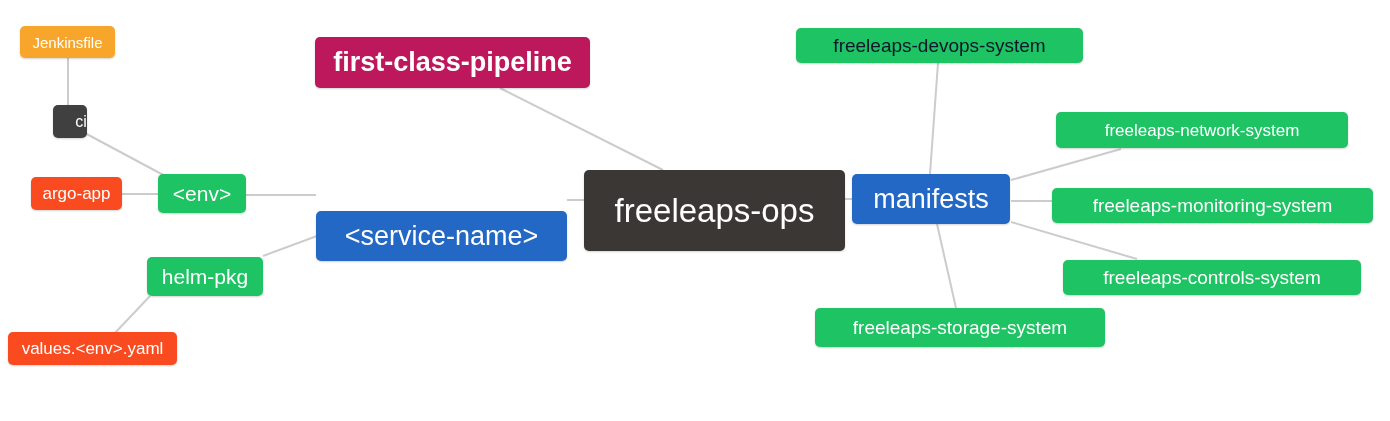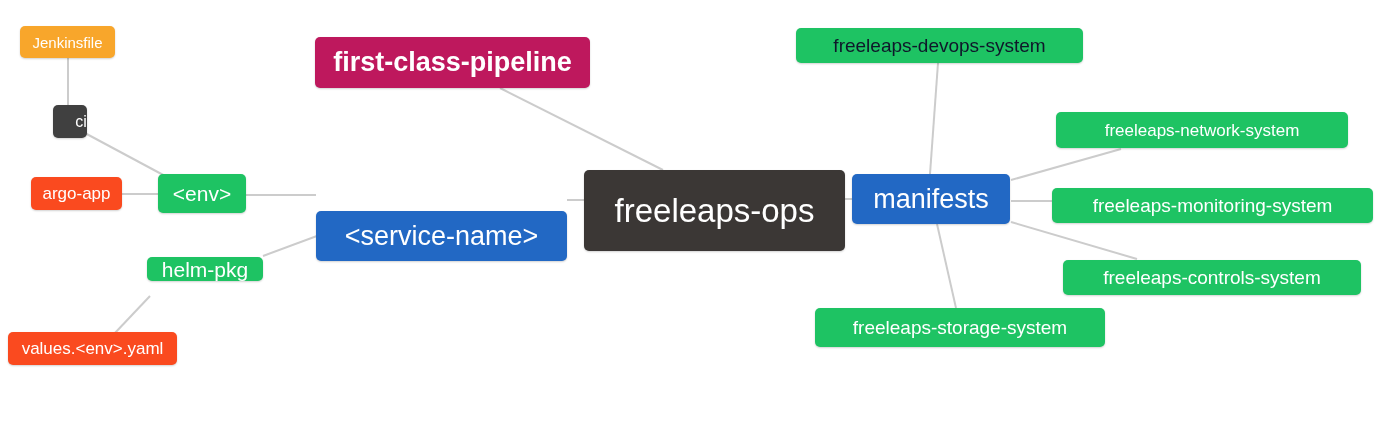--- a/index.html
+++ b/index.html
@@ -56,21 +56,21 @@
       <line x1="1011" y1="180" x2="1121" y2="149" stroke="#CCCCCC" stroke-width="2"></line>
       <line x1="1011" y1="201" x2="1052" y2="201" stroke="#CCCCCC" stroke-width="2"></line>
       <line x1="1011" y1="222" x2="1137" y2="259" stroke="#CCCCCC" stroke-width="2"></line>
       <line x1="937" y1="224" x2="956" y2="308" stroke="#CCCCCC" stroke-width="2"></line>
     </svg>
 
 <div class="mm-node" style="left: 20px; top: 26px; width: 95px; height: 32px; font-size: 15px; background: rgb(248, 166, 43); color: rgb(255, 255, 255);">Jenkinsfile</div>
     <div class="mm-node" style="left: 53px; top: 105px; width: 31px; height: 33px; font-size: 16px; background: #404040; color: rgb(255, 255, 255); padding-left: 28px;">ci</div>
     <div class="mm-node" style="left: 31px; top: 177px; width: 91px; height: 33px; font-size: 17px; background: rgb(250, 74, 31); color: rgb(255, 255, 255);">argo-app</div>
     <div class="mm-node" style="left: 158px; top: 174px; width: 88px; height: 39px; font-size: 21px; background: rgb(30, 195, 99); color: rgb(255, 255, 255);">&lt;env&gt;</div>
-    <div class="mm-node" style="left: 147px; top: 257px; width: 116px; height: 24px; font-size: 21px; background: rgb(30, 195, 99); color: rgb(255, 255, 255);">helm-pkg</div>
+    <div class="mm-node" style="left: 147px; top: 257px; width: 116px; height: 39px; font-size: 21px; background: rgb(30, 195, 99); color: rgb(255, 255, 255);">helm-pkg</div>
     <div class="mm-node" style="left: 8px; top: 332px; width: 169px; height: 33px; font-size: 17px; background: rgb(250, 74, 31); color: rgb(255, 255, 255);">values.&lt;env&gt;.yaml</div>
     <div class="mm-node" style="left: 315px; top: 37px; width: 275px; height: 51px; font-size: 27px; background: #be185d; color: rgb(255, 255, 255); font-weight: bold;">first-class-pipeline</div>
     <div class="mm-node" style="left: 316px; top: 172px; width: 251px; height: 50px; font-size: 27px; background: rgb(34, 104, 196); color: rgb(255, 255, 255); margin-top: 39px;">&lt;service-name&gt;</div>
     <div class="mm-node" style="left: 584px; top: 170px; width: 261px; height: 81px; font-size: 33px; background: rgb(59, 55, 53); color: rgb(255, 255, 255);">freeleaps-ops</div>
     <div class="mm-node" style="left: 852px; top: 174px; width: 158px; height: 50px; font-size: 27px; background: rgb(34, 104, 196); color: rgb(255, 255, 255);">manifests</div>
     <div class="mm-node" style="left: 796px; top: 28px; width: 287px; height: 35px; font-size: 19px; background: rgb(30, 195, 99); color: #0f172a;">freeleaps-devops-system</div>
     <div class="mm-node" style="left: 1056px; top: 112px; width: 292px; height: 36px; font-size: 17px; background: rgb(30, 195, 99); color: rgb(255, 255, 255);">freeleaps-network-system</div>
     <div class="mm-node" style="left: 1052px; top: 188px; width: 321px; height: 35px; font-size: 19px; background: rgb(30, 195, 99); color: rgb(255, 255, 255);">freeleaps-monitoring-system</div>
     <div class="mm-node" style="left: 1063px; top: 260px; width: 298px; height: 35px; font-size: 19px; background: rgb(30, 195, 99); color: rgb(255, 255, 255);">freeleaps-controls-system</div>
     <div class="mm-node" style="left: 815px; top: 308px; width: 290px; height: 39px; font-size: 19px; background: rgb(30, 195, 99); color: rgb(255, 255, 255);">freeleaps-storage-system</div>

